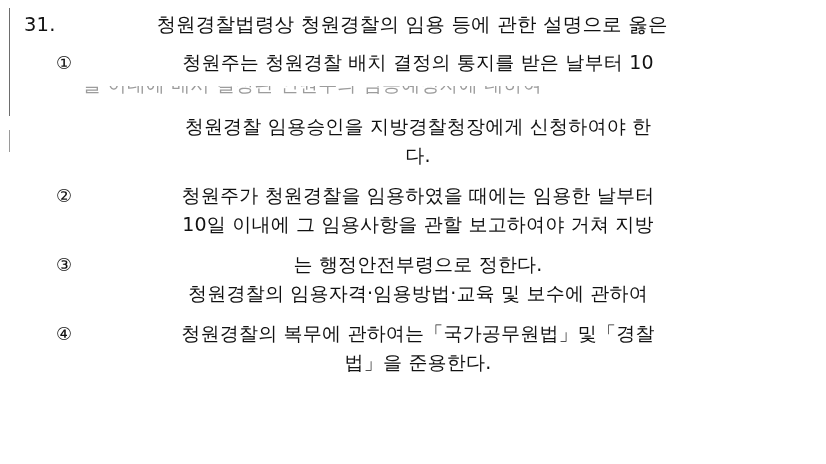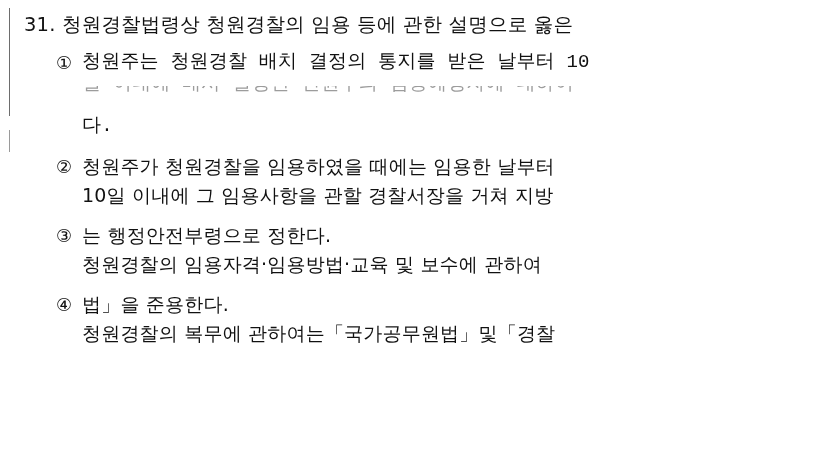--- a/index.html
+++ b/index.html
@@ -88,24 +88,25 @@
     line-height: 29px;
   }
   .choice-body {
     flex: 1 1 auto;
     max-width: 672px;
     word-break: keep-all;
   }
   .choice-line {
     display: block;
     white-space: nowrap;
+    text-align: center;
   }
 
   
-  .choice-1 .choice-body { position: relative; font-family: Liberation Mono, monospace; }
+  .choice-1 .choice-body { position: relative; }
   .ghost-line {
     position: relative;
     display: block;
     height: 28px;
     white-space: nowrap;
     color: #b9b9b9;
     overflow: hidden;
   }
   .ghost-line .ghost-inner {
     display: block;
@@ -153,43 +154,44 @@
       <div class="choice choice-1">
         <span class="choice-marker">①</span>
         <span class="choice-body">
           <span class="choice-line">청원주는 청원경찰 배치 결정의 통지를 받은 날부터 10</span>
           <span class="ghost-line">
             <span class="ghost-inner">일 이내에 매시 결정된 인원수의 임용예정자에 대하여</span>
             <span class="ghost-mask"></span>
             <span class="ghost-mask-bottom"></span>
           </span>
           <span class="gap-line"></span>
+          <span class="choice-line">청원경찰 임용승인을 지방경찰청장에게 신청하여야 한</span>
           <span class="choice-line">다.</span>
         </span>
       </div>
 
       <div class="choice">
         <span class="choice-marker">②</span>
         <span class="choice-body">
           <span class="choice-line">청원주가 청원경찰을 임용하였을 때에는 임용한 날부터</span>
-          <span class="choice-line">10일 이내에 그 임용사항을 관할 경찰서장을 거쳐 지방</span>
+          <span class="choice-line">10일 이내에 그 임용사항을 관할 보고하여야 거쳐 지방</span>
         </span>
       </div>
 
       <div class="choice">
         <span class="choice-marker">③</span>
         <span class="choice-body">
           <span class="choice-line">는 행정안전부령으로 정한다.</span>
           <span class="choice-line">청원경찰의 임용자격·임용방법·교육 및 보수에 관하여</span>
         </span>
       </div>
 
       <div class="choice">
         <span class="choice-marker">④</span>
         <span class="choice-body">
+          <span class="choice-line">청원경찰의 복무에 관하여는「국가공무원법」및「경찰</span>
           <span class="choice-line">법」을 준용한다.</span>
-          <span class="choice-line">청원경찰의 복무에 관하여는「국가공무원법」및「경찰</span>
         </span>
       </div>
 
     </div>
   </div>
 </div>
 
 </body></html>

